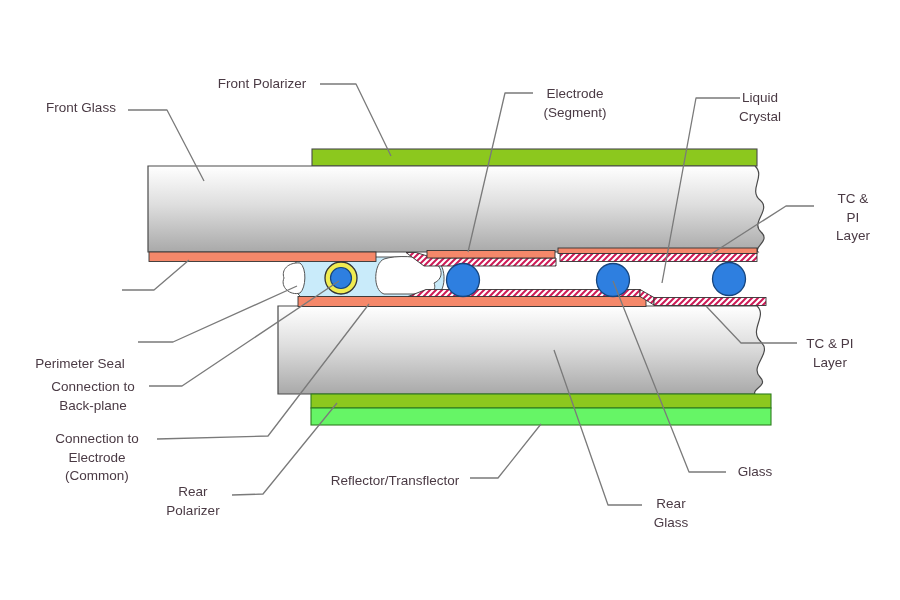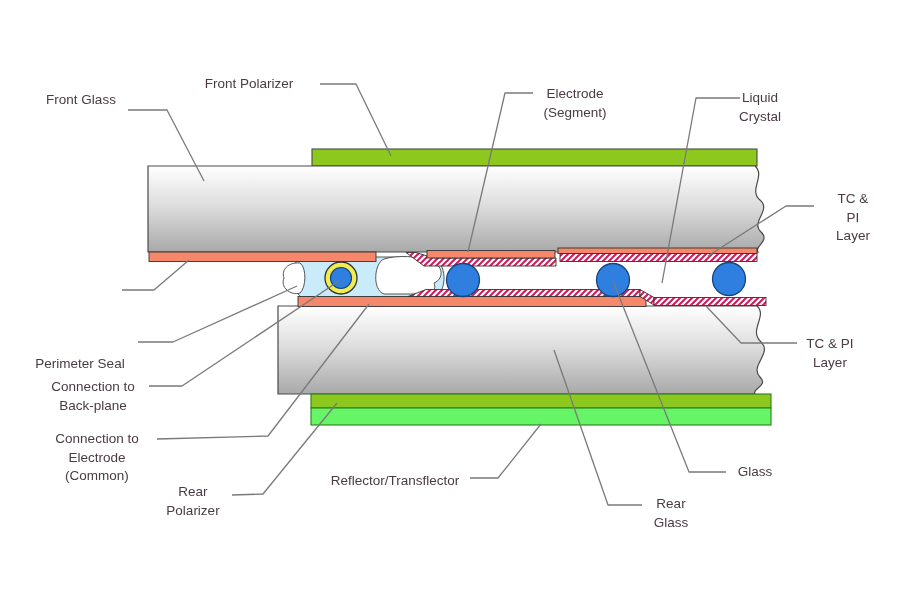--- a/index.html
+++ b/index.html
@@ -91,22 +91,22 @@
       <polyline points="138,342 173,342 297,286"></polyline>
       <polyline points="149,386 182,386 339,281"></polyline>
       <polyline points="157,439 268,436 369,304"></polyline>
       <polyline points="232,495 263,494 337,403"></polyline>
       <polyline points="470,478 498,478 541,424"></polyline>
       <polyline points="642,505 608,505 554,350"></polyline>
       <polyline points="726,472 689,472 613,281"></polyline>
     </g>
   </svg>
 
-  <div class="label" style="left:81px;top:100px">Front Glass</div>
-  <div class="label" style="left:249px;top:84px">Front Polarizer</div>
+  <div class="label" style="left:81px;top:108px">Front Glass</div>
+  <div class="label" style="left:262px;top:84px">Front Polarizer</div>
   <div class="label" style="left:575px;top:103px">Electrode
 (Segment)</div>
   <div class="label" style="left:760px;top:107px">Liquid
 Crystal</div>
   <div class="label" style="left:853px;top:218px">TC &amp; PI
 Layer</div>
   <div class="label" style="left:830px;top:353px">TC &amp; PI
 Layer</div>
   <div class="label" style="left:80px;top:364px">Perimeter Seal</div>
   <div class="label" style="left:93px;top:396px">Connection to

